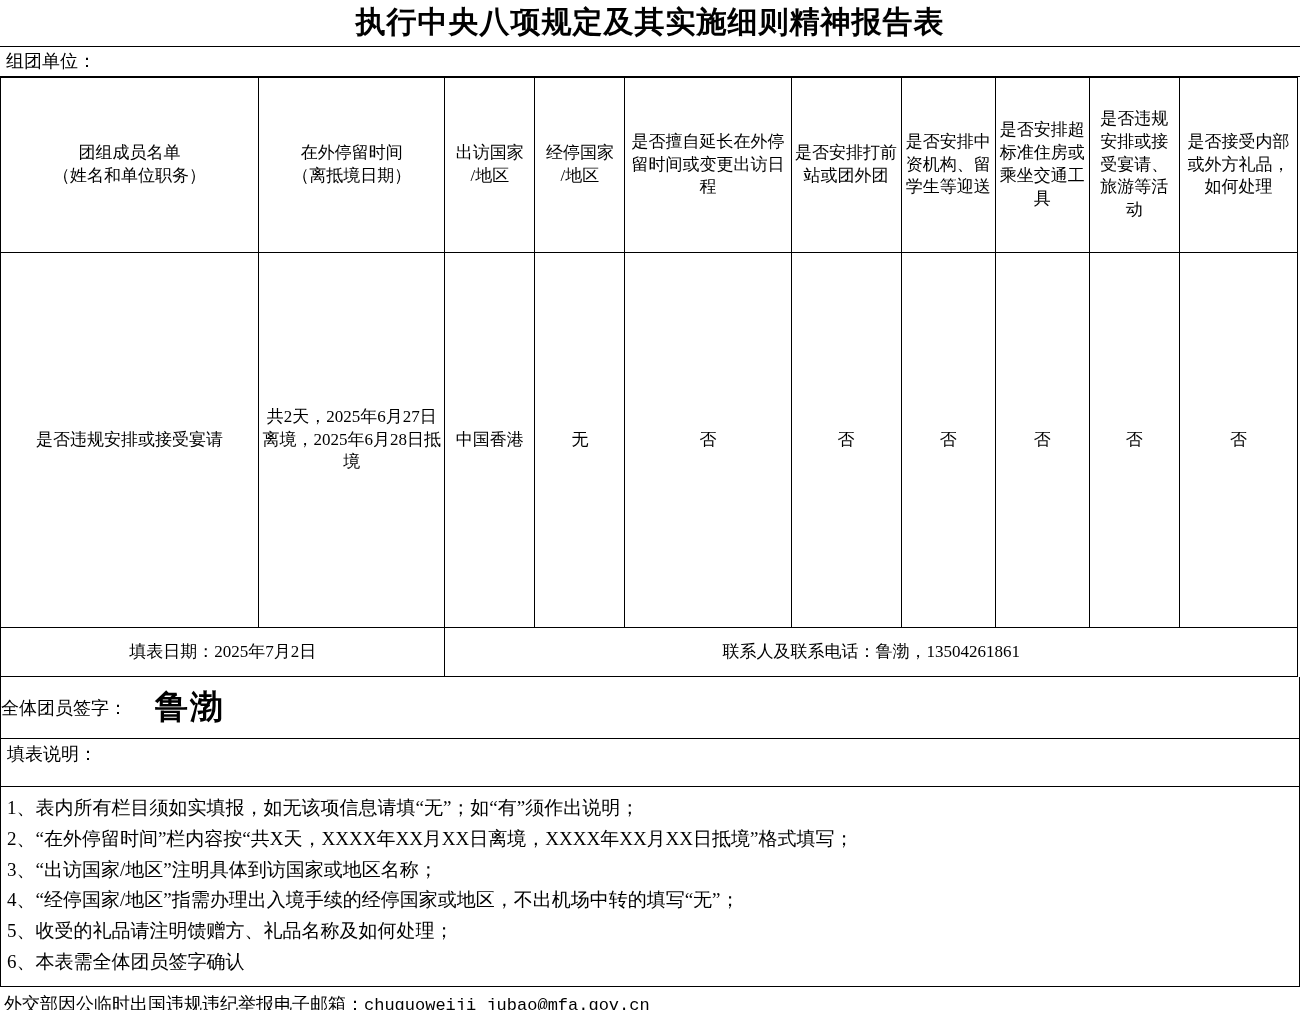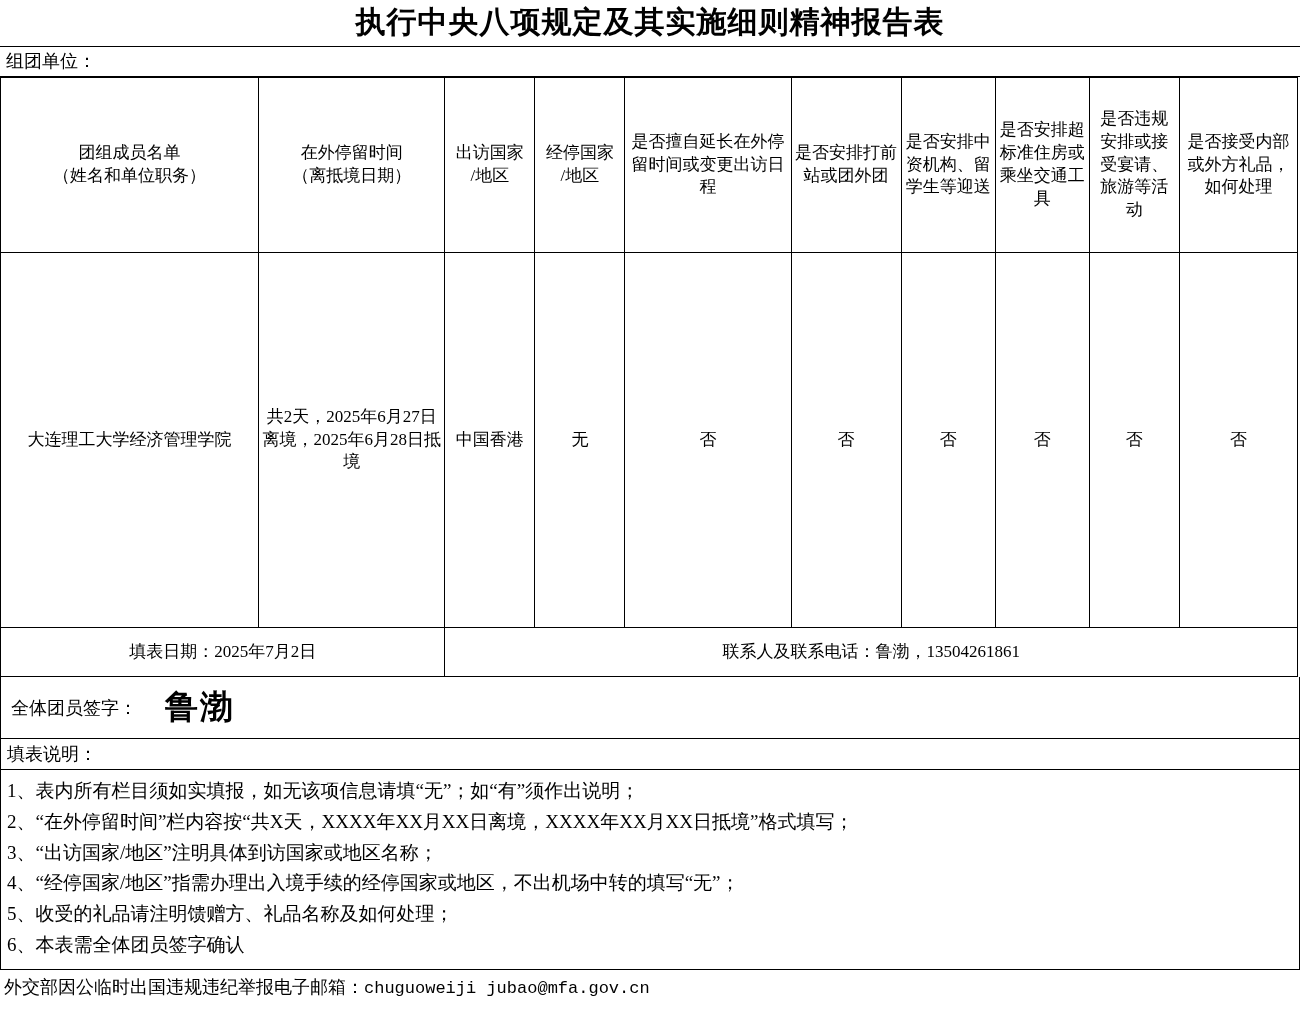--- a/index.html
+++ b/index.html
@@ -66,36 +66,36 @@
     padding-left: 8px;
   }
   .sign-row {
     border-left: 1px solid #000;
     border-right: 1px solid #000;
     border-bottom: 1px solid #000;
     height: 62px;
     display: flex;
     align-items: center;
     font-size: 18px;
-    padding-left: 10px;
+    padding-left: 0;
     box-sizing: border-box;
   }
   .sign-name {
     font-family: "DejaVu Serif", serif;
     font-size: 33px;
     font-weight: bold;
     margin-left: 28px;
     letter-spacing: 2px;
   }
   .notes-head {
     border-left: 1px solid #000;
     border-right: 1px solid #000;
     border-bottom: 1px solid #000;
     font-size: 18px;
-    padding: 3px 0 3px 6px;
+    padding: 3px 0 20px 6px;
     box-sizing: border-box;
   }
   .notes-body {
     border-left: 1px solid #000;
     border-right: 1px solid #000;
     border-bottom: 1px solid #000;
     padding: 6px 6px 8px 6px;
     box-sizing: border-box;
   }
   .notes-body div {
@@ -147,21 +147,21 @@
         <td>是否擅自延长在外停留时间或变更出访日程</td>
         <td>是否安排打前站或团外团</td>
         <td>是否安排中资机构、留学生等迎送</td>
         <td>是否安排超标准住房或乘坐交通工具</td>
         <td>是否违规安排或接受宴请、旅游等活动</td>
         <td>是否接受内部或外方礼品，如何处理</td>
       </tr>
     </thead>
     <tbody>
       <tr>
-        <td class="datarow name-cell">大连理工大学经济管理学院</td>
+        <td class="datarow name-cell">是否违规安排或接受宴请</td>
         <td class="datarow">共2天，2025年6月27日离境，2025年6月28日抵境</td>
         <td class="datarow">中国香港</td>
         <td class="datarow">无</td>
         <td class="datarow">否</td>
         <td class="datarow">否</td>
         <td class="datarow">否</td>
         <td class="datarow">否</td>
         <td class="datarow">否</td>
         <td class="datarow">否</td>
       </tr>

